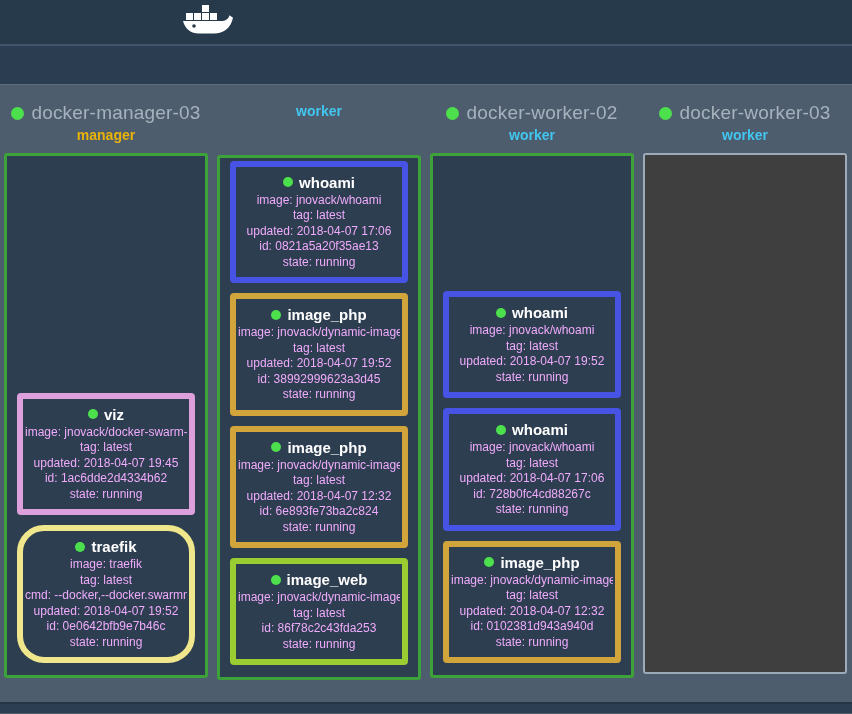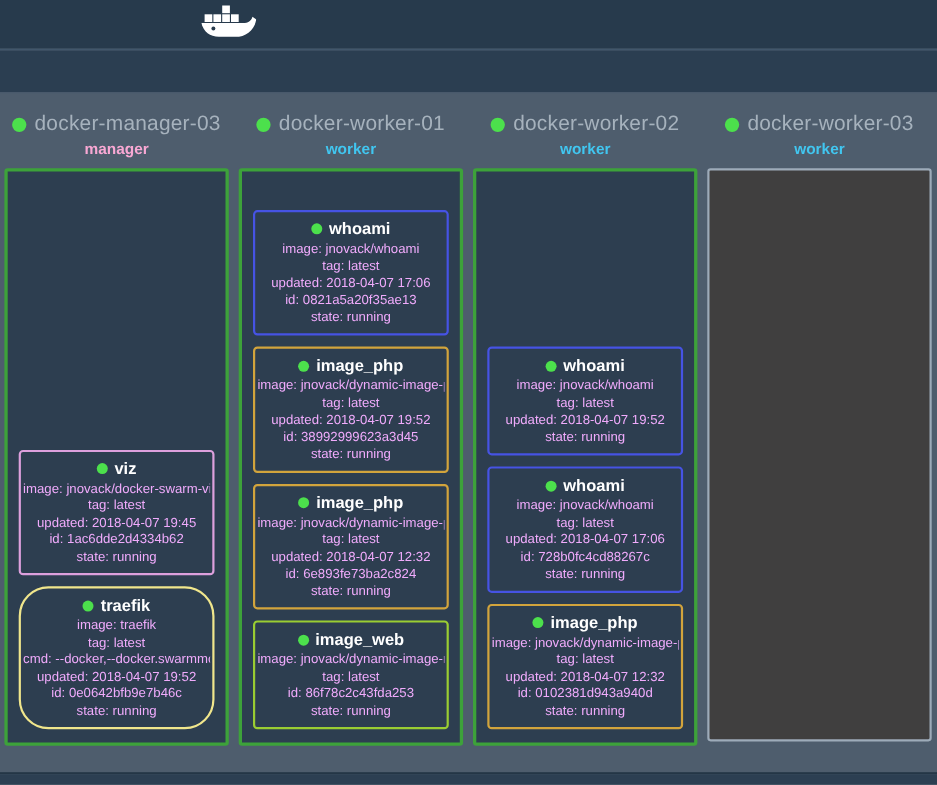--- a/index.html
+++ b/index.html
@@ -29,21 +29,21 @@
     height:525px;box-sizing:border-box;border-radius:3px;
     background:#2d3e50;border:3px solid #3da23a;
     display:flex;flex-direction:column;justify-content:flex-end;
     padding:12px 10px;gap:10px;overflow:hidden;
   }
   .node-box.down{
     background:#403f3f;border:2px solid #9dabb9;height:521px;margin-top:2px;
   }
   
   .task-card{
-    border:2px solid #7dd3fc;border-radius:4px;
+    border:6px solid #7dd3fc;border-radius:4px;
     padding:4px 2px 7px;text-align:center;background:transparent;
   }
   .task-title{
     display:flex;align-items:center;justify-content:center;gap:6px;
     color:#ffffff;font-weight:bold;font-size:15px;margin:3px 0 2px;
   }
   .task-line{
     color:#f0abfc;font-size:12px;line-height:15.5px;
     white-space:nowrap;overflow:hidden;text-align:center;
   }
@@ -71,21 +71,21 @@
 <div class="subbar"></div>
 
 <div class="main">
   <div id="nodes" class="nodes">
       <div class="node-col">
         <div class="node-header">
           <div class="node-name-row">
             <span class="dot big" style="background: rgb(76, 224, 76);"></span>
             <span class="node-name">docker-manager-03</span>
           </div>
-          <div class="node-role" style="color: #f9a8d4;">manager</div>
+          <div class="node-role" style="color: #eab308;">manager</div>
         </div>
         <div class="node-box">
           <div class="task-card" style="border-color: rgb(221, 160, 221);">
             <div class="task-title">
               <span class="dot small" style="background: rgb(76, 224, 76);"></span>
               <span>viz</span>
             </div>
             <div class="task-line">image: jnovack/docker-swarm-visualizer</div>
             <div class="task-line">tag: latest</div>
             <div class="task-line">updated: 2018-04-07 19:45</div>
@@ -101,24 +101,20 @@
             <div class="task-line">tag: latest</div>
             <div class="task-line">cmd: --docker,--docker.swarmmode</div>
             <div class="task-line">updated: 2018-04-07 19:52</div>
             <div class="task-line">id: 0e0642bfb9e7b46c</div>
             <div class="task-line">state: running</div>
           </div>
         </div>
       </div>
       <div class="node-col">
         <div class="node-header">
-          <div class="node-name-row">
-            <span class="dot big" style="background: rgb(76, 224, 76);"></span>
-            <span class="node-name">docker-worker-01</span>
-          </div>
           <div class="node-role" style="color: rgb(65, 198, 240);">worker</div>
         </div>
         <div class="node-box">
           <div class="task-card" style="border-color: rgb(70, 83, 228);">
             <div class="task-title">
               <span class="dot small" style="background: rgb(76, 224, 76);"></span>
               <span>whoami</span>
             </div>
             <div class="task-line">image: jnovack/whoami</div>
             <div class="task-line">tag: latest</div>

